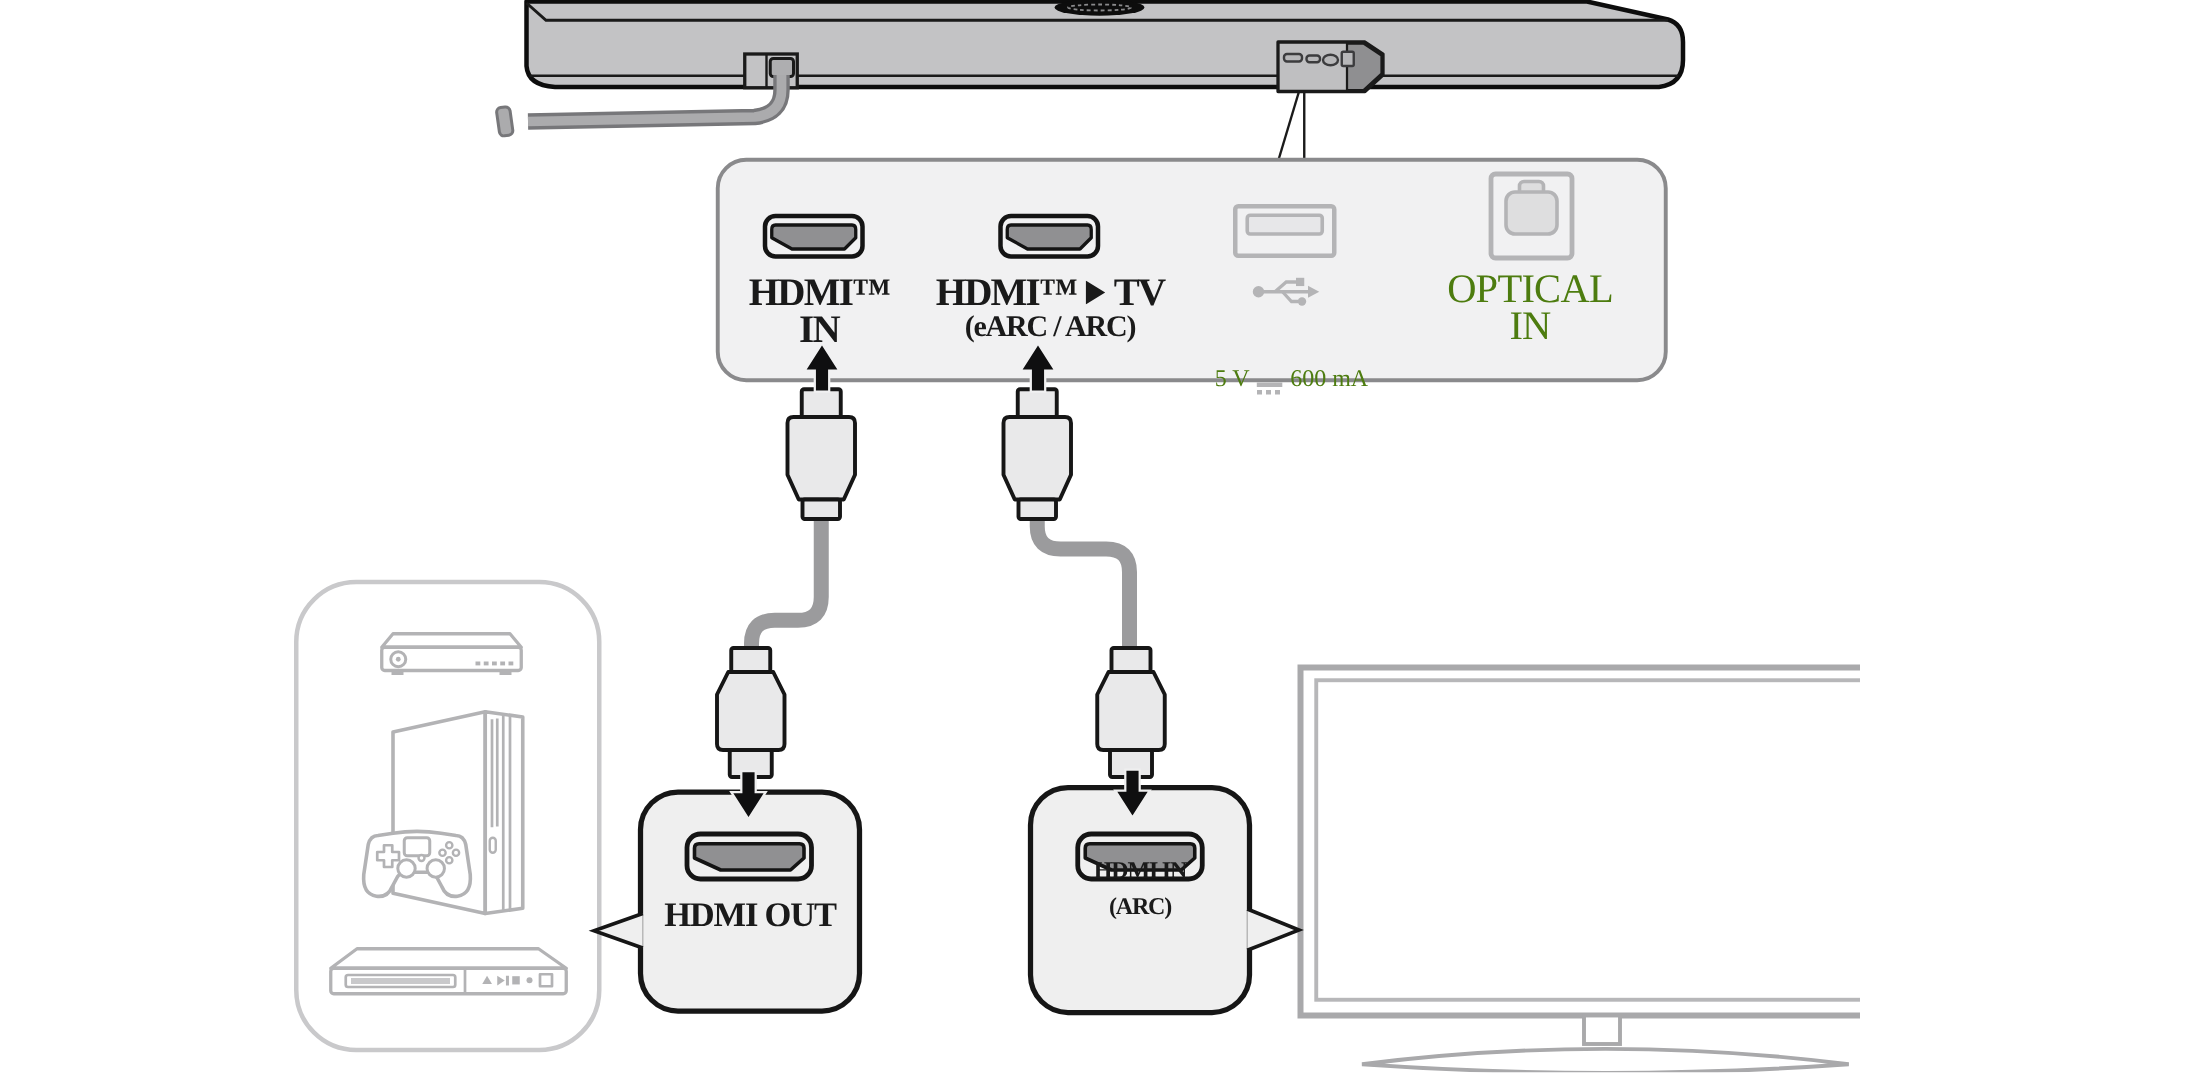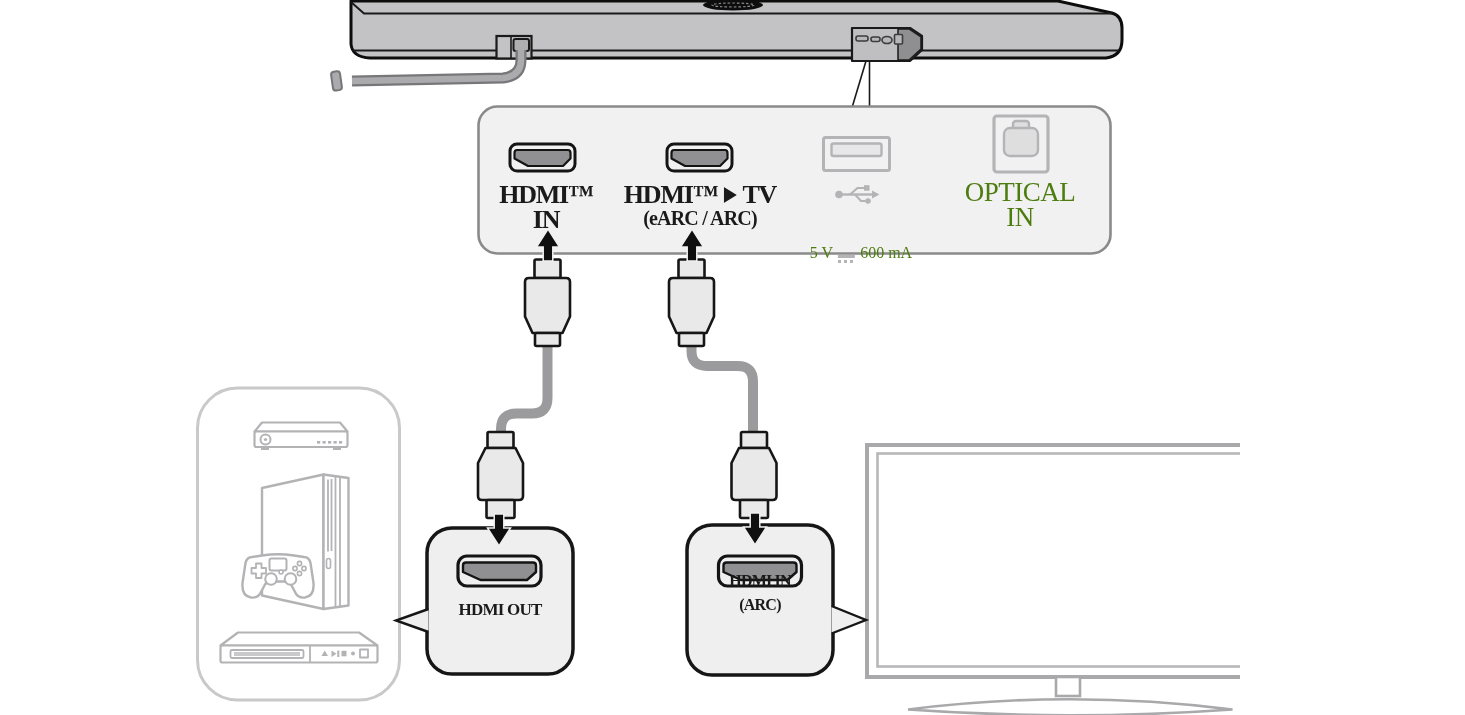--- a/index.html
+++ b/index.html
@@ -23,21 +23,21 @@
     left:861px; top:207px; font-size:16px; line-height:20px;
     display:flex; align-items:flex-end; gap:5px; letter-spacing:0;margin-top:36px;
   }
   .dc-symbol { display:inline-block; width:17px; }
   .dc-symbol .bar-solid { display:block; height:2.6px; background:#b4b4b6; margin-bottom:2.8px; }
   .dc-symbol .bar-dashed {
     display:block; height:2.6px;
     background:repeating-linear-gradient(90deg,#b4b4b6 0 3.6px,transparent 3.6px 6px);
   }
   #optical-label { left:1020px; top:180px; font-size:27px; line-height:25px; }
-  #hdmi-out-label { left:500px; top:597px; font-size:17px; letter-spacing:-0.8px; }
+  #hdmi-out-label { left:500px; top:597px; font-size:23px; letter-spacing:-0.8px; }
   #hdmi-in-arc-label { left:760px; top:569px; font-size:16px; line-height:24px; letter-spacing:-0.8px; }
 </style>
 </head>
 <body>
 
 <div class="stage">
 
   <svg class="diagram" width="1465" height="715" viewBox="0 0 1465 715">
     <defs>
 

